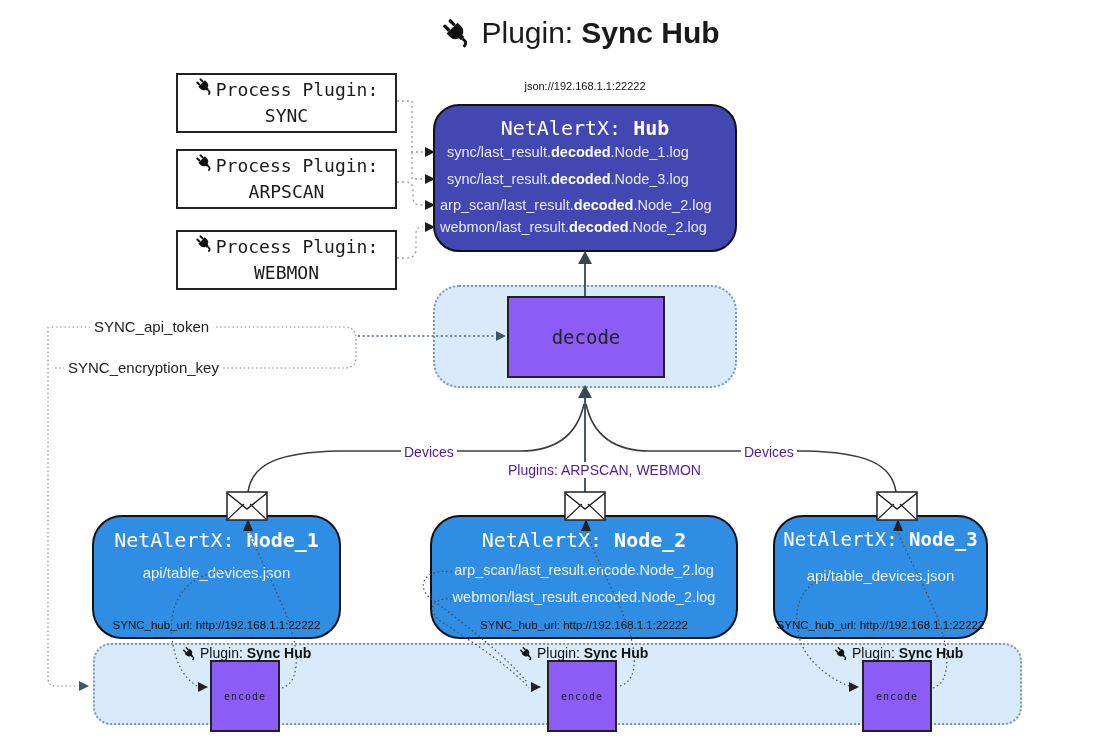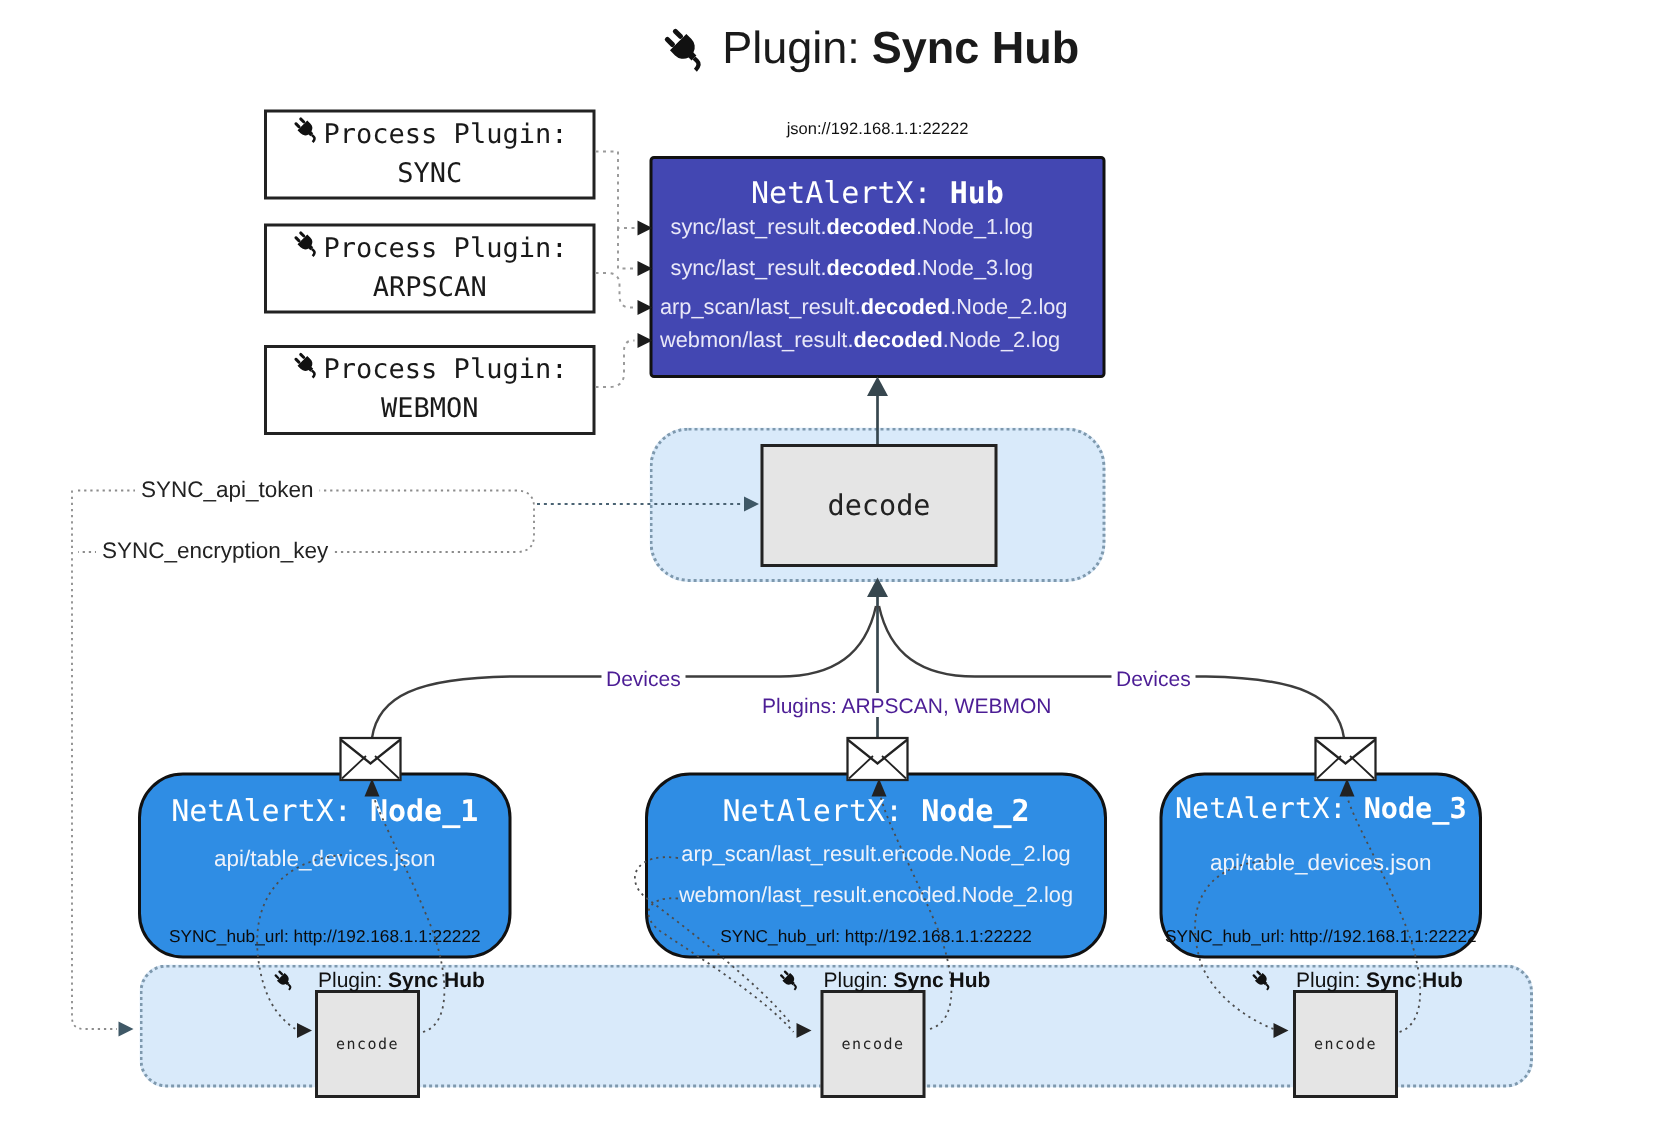--- a/index.html
+++ b/index.html
@@ -19,48 +19,48 @@
 
   
   .pbox{position:absolute;left:176px;width:221px;height:60px;background:#fff;
     border:2px solid #222;display:flex;flex-direction:column;align-items:center;
     justify-content:center;font-size:18px;line-height:26px;}
   .pbox .row1{display:flex;align-items:flex-start;gap:2px;}
 
   
   .hub-url{position:absolute;left:433px;top:80px;width:304px;text-align:center;font-size:11px;color:#111;}
   .hub{position:absolute;left:433px;top:104px;width:304px;height:148px;background:var(--hub-fill);
-    border:2px solid #111;border-radius:3px;}
+    border:2px solid #111;border-radius:26px;}
   .hub-title{position:absolute;left:0;top:10px;width:100%;text-align:center;color:#fff;font-size:20px;}
   .hub-title b,.node-title b{font-weight:700;}
   .hub-line{position:absolute;left:12px;right:4px;height:20px;color:var(--hub-text);
     font-size:14.5px;white-space:nowrap;}
   .hub-line b{font-weight:700;color:#fff;}
 
   
   .panel{position:absolute;background:var(--panel-fill);border:2px dotted var(--panel-border);}
   .panel.decode-band{left:433px;top:285px;width:304px;height:103px;border-radius:26px;}
   .panel.bottom-band{left:93px;top:643px;width:929px;height:82px;border-radius:18px;}
-  .iobox{position:absolute;background:#e5e5e5;border:2px solid #222;display:flex;
+  .iobox{position:absolute;background:#8b5cf6;border:2px solid #222;display:flex;
     align-items:center;justify-content:center;color:#222;}
   .decode-box{left:507px;top:296px;width:158px;height:82px;font-size:19px;}
   .encode-box{width:70px;height:72px;font-size:10px;letter-spacing:1px;}
 
   
   .line-label{position:absolute;background:#fff;padding:0 4px;font-size:15px;color:#222;z-index:3;white-space:nowrap;}
 
   
   .node{position:absolute;top:515px;height:124px;background:var(--node-fill);
     border:2.5px solid #111;border-radius:30px;z-index:1;}
   .node-title{position:absolute;left:0;top:11px;width:100%;text-align:center;color:#fff;font-size:20px;white-space:nowrap;}
   .node-line{position:absolute;left:0;width:100%;text-align:center;color:#eef2fa;font-size:15px;white-space:nowrap;}
   .node-huburl{position:absolute;left:0;top:102px;width:100%;text-align:center;color:#0b0b0b;font-size:11.5px;}
 
   
-  .enc-label{position:absolute;top:645px;display:flex;align-items:center;gap:15px;
+  .enc-label{position:absolute;top:645px;display:flex;align-items:center;gap:3px;
     font-size:14px;color:#111;z-index:3;background:transparent;white-space:nowrap;}
   .enc-label b{font-weight:700;}
 
   .edge-label{position:absolute;background:#fff;padding:0 3px;font-size:14px;color:#4c1d95;z-index:3;white-space:nowrap;}
 
   svg.overlay{position:absolute;left:0;top:0;z-index:2;pointer-events:none;}
   .plug-icon{flex:0 0 auto;}
 </style>
 </head>
 <body>

